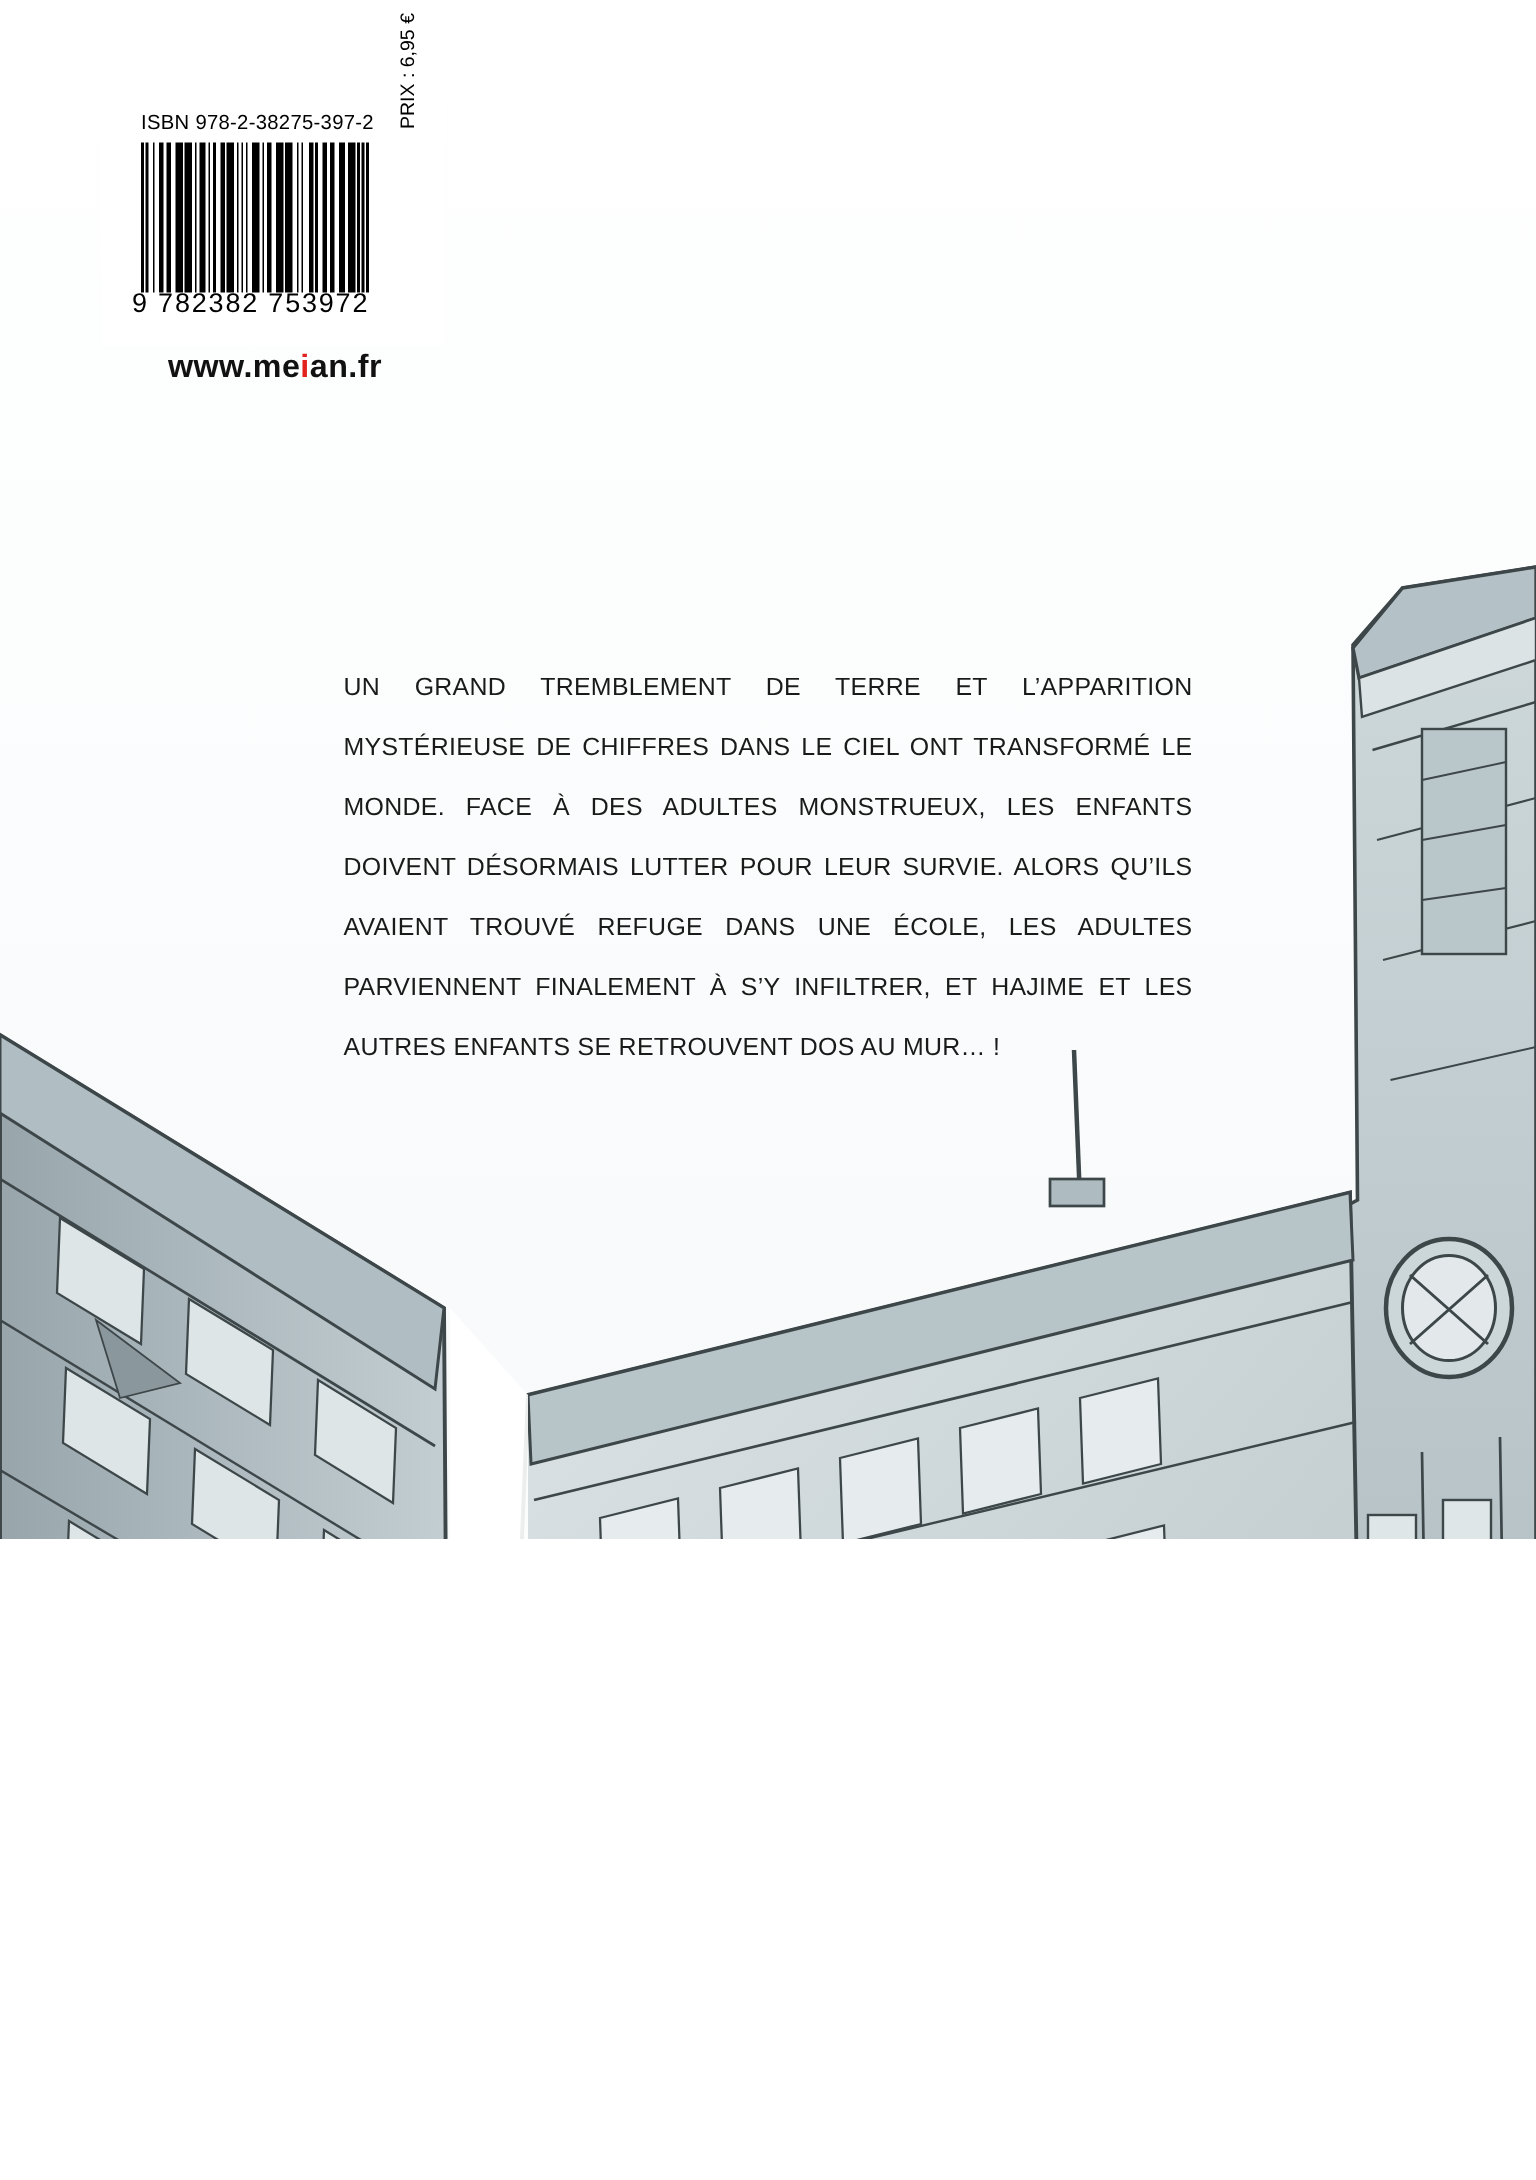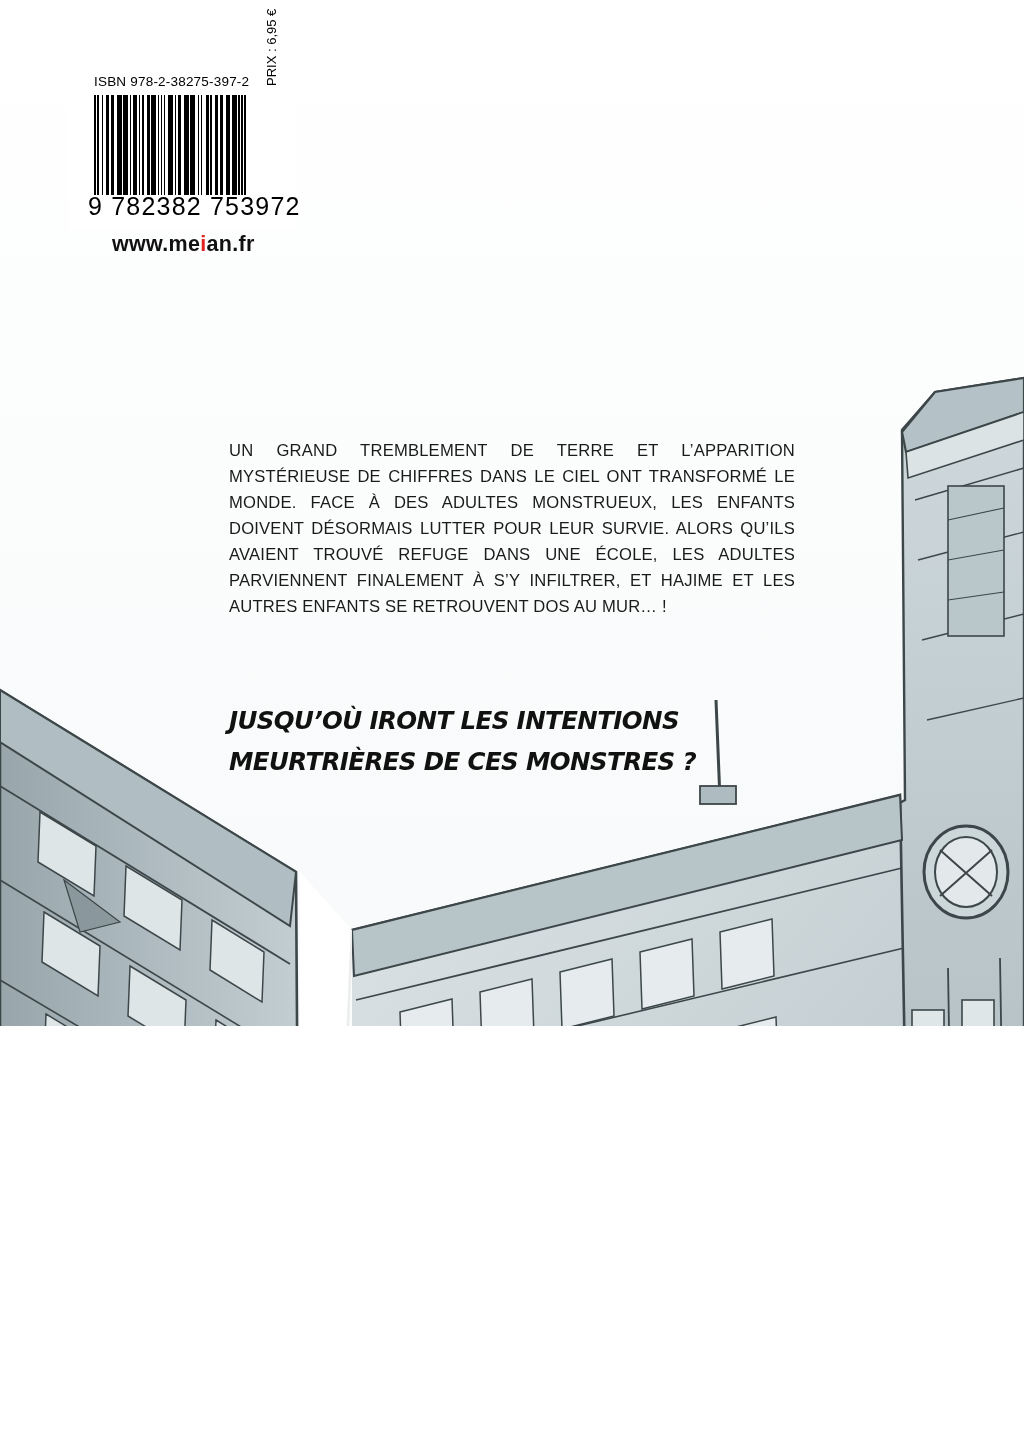--- a/index.html
+++ b/index.html
@@ -58,21 +58,21 @@
     position: absolute;
     top: 0;
     background: #000;
     height: 100%;
   }
   #barcode-digits {
     position: absolute;
     left: 20px;
     top: 140px;
     width: 190px;
-    font-size: 25px;
+    font-size: 18px;
     letter-spacing: 1.2px;
     color: #000;
     white-space: nowrap;
   }
   #price-text {
     position: absolute;
     left: 196px;
     top: 34px;
     font-size: 13px;
     color: #000;
@@ -97,21 +97,21 @@
   #blurb {
     position: absolute;
     left: 229px;
     top: 438px;
     width: 566px;
     z-index: 2;
   }
   #blurb p {
     margin: 0;
     font-size: 16.6px;
-    line-height: 26px;
+    line-height: 40px;
     color: #1a1a1a;
     text-transform: uppercase;
     text-align: justify;
     letter-spacing: 0.2px;
   }
   #tagline {
     position: absolute;
     left: 229px;
     top: 700px;
     width: 580px;
@@ -308,15 +308,14 @@
   </div>
 
   <div id="website">
     <span>www.me</span><span class="accent">i</span><span>an.fr</span>
   </div>
 
   <div id="blurb">
     <p>Un grand tremblement de terre et l’apparition mystérieuse de chiffres dans le ciel ont transformé le monde. Face à des adultes monstrueux, les enfants doivent désormais lutter pour leur survie. Alors qu’ils avaient trouvé refuge dans une école, les adultes parviennent finalement à s’y infiltrer, et Hajime et les autres enfants se retrouvent dos au mur… !</p>
   </div>
 
-  <div id="tagline">Jusqu’où iront les intentions meurtrières de ces monstres ?</div>
 
 </div>
 
 </body></html>

